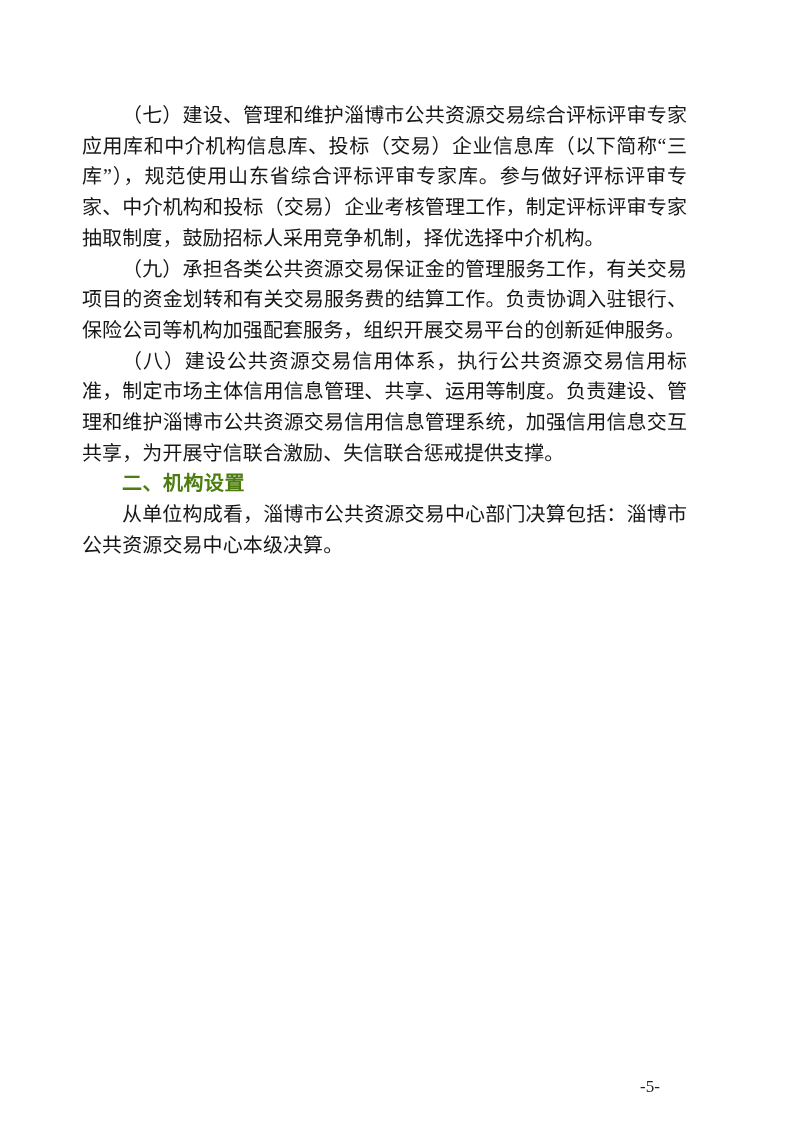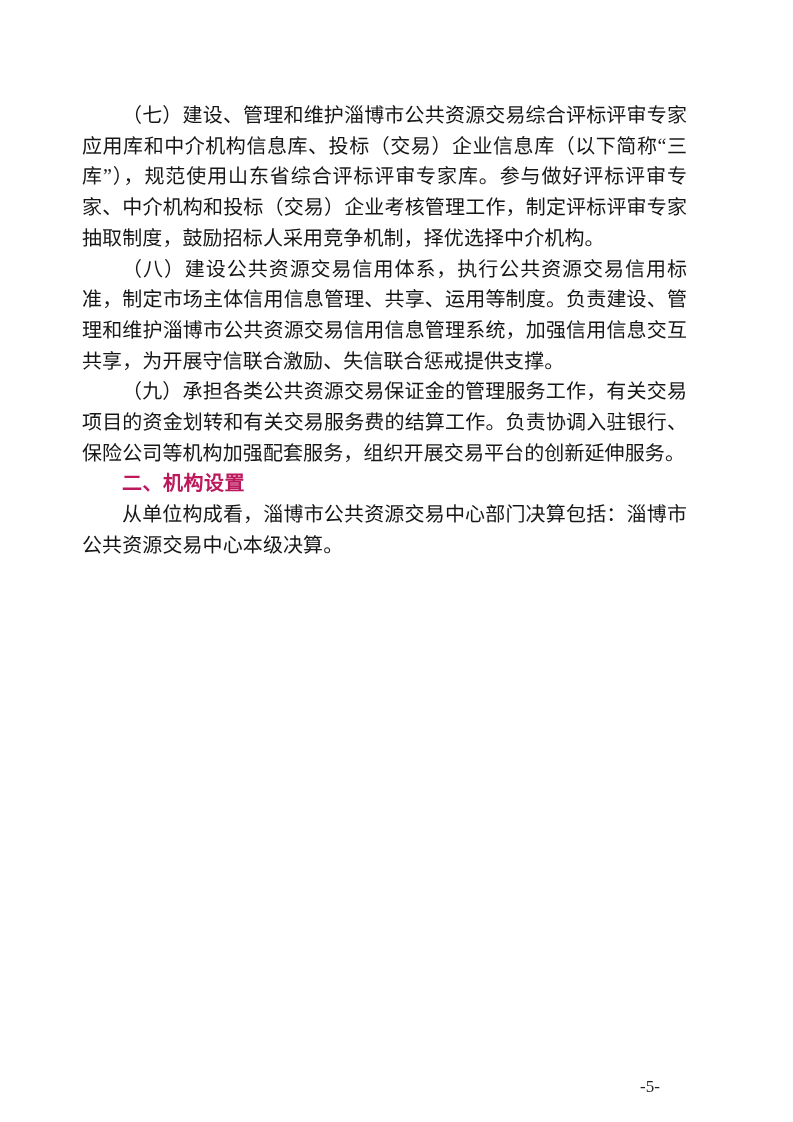--- a/index.html
+++ b/index.html
@@ -35,38 +35,38 @@
     font-weight: normal;
   }
   .content h2.heading {
     margin: 0;
     font-family: "Liberation Sans", "DejaVu Sans", sans-serif;
     font-size: 20px;
     line-height: 30.7px;
     font-weight: bold;
     text-indent: 2em;
     letter-spacing: 0.5px;
-    color: #be185d;
+    color: #4d7c0f;
   }
   .page-number {
     position: absolute;
     left: 630px;
     top: 1077px;
     width: 40px;
     text-align: center;
     font-family: "Liberation Serif", "DejaVu Serif", serif;
     font-size: 17px;
     color: #222222;
   }
 </style>
 </head>
 <body>
 
 <div class="page">
   <div class="content">
     <p class="body">（七）建设、管理和维护淄博市公共资源交易综合评标评审专家应用库和中介机构信息库、投标（交易）企业信息库（以下简称“三库”），规范使用山东省综合评标评审专家库。参与做好评标评审专家、中介机构和投标（交易）企业考核管理工作，制定评标评审专家抽取制度，鼓励招标人采用竞争机制，择优选择中介机构。</p>
+    <p class="body">（九）承担各类公共资源交易保证金的管理服务工作，有关交易项目的资金划转和有关交易服务费的结算工作。负责协调入驻银行、保险公司等机构加强配套服务，组织开展交易平台的创新延伸服务。</p>
     <p class="body">（八）建设公共资源交易信用体系，执行公共资源交易信用标准，制定市场主体信用信息管理、共享、运用等制度。负责建设、管理和维护淄博市公共资源交易信用信息管理系统，加强信用信息交互共享，为开展守信联合激励、失信联合惩戒提供支撑。</p>
-    <p class="body">（九）承担各类公共资源交易保证金的管理服务工作，有关交易项目的资金划转和有关交易服务费的结算工作。负责协调入驻银行、保险公司等机构加强配套服务，组织开展交易平台的创新延伸服务。</p>
     <h2 class="heading">二、机构设置</h2>
     <p class="body">从单位构成看，淄博市公共资源交易中心部门决算包括：淄博市公共资源交易中心本级决算。</p>
   </div>
   <div class="page-number">-5-</div>
 </div>
 
 </body></html>

